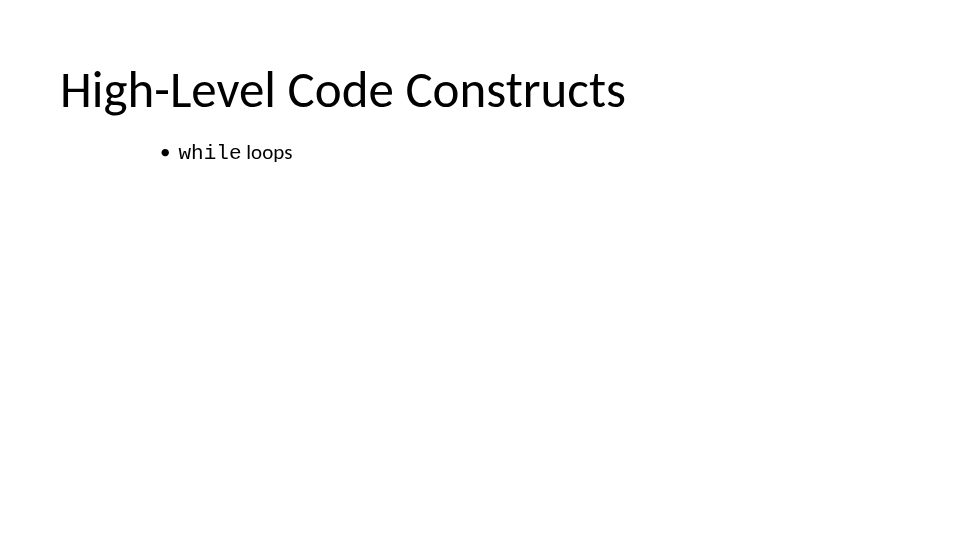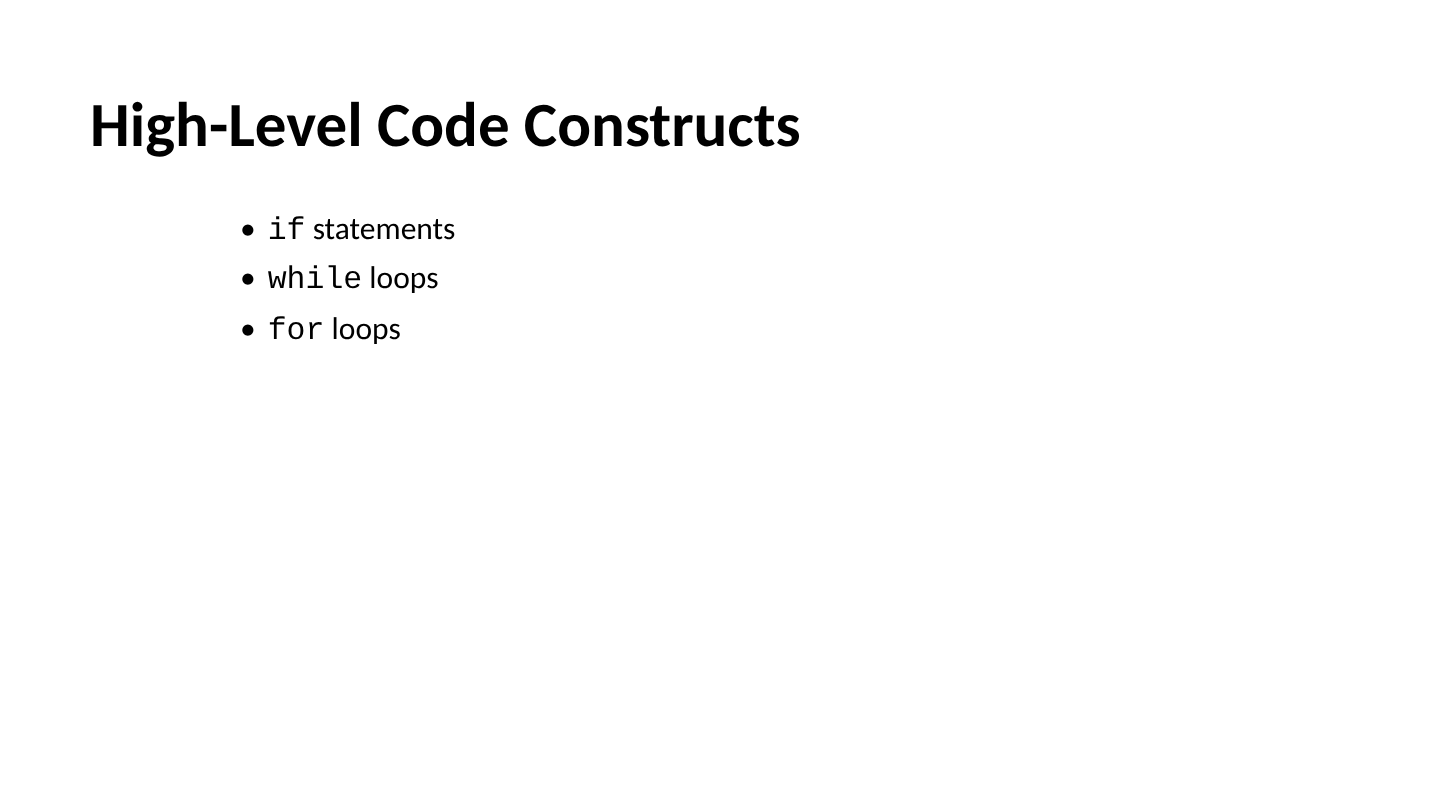--- a/index.html
+++ b/index.html
@@ -13,22 +13,22 @@
       background: #ffffff;
       font-family: Calibri, "Segoe UI", Arial, sans-serif;
       color: #000000;
       position: relative;
       overflow: hidden;
     }
     .slide-title {
       position: absolute;
       top: 58px;
       left: 60px;
-      font-size: 42px;
-      font-weight: 700;
+      font-size: 51px;
+      font-weight: 400;
       letter-spacing: 0px;
     }
     .bullet-list {
       position: absolute;
       top: 138px;
       left: 160px;
       list-style: none;
     }
     .bullet-list li {
       font-size: 21px;
@@ -49,21 +49,15 @@
       white-space: pre;
     }
   </style>
 </head>
 <body>
 
 <h1 class="slide-title">High-Level Code Constructs</h1>
 
 <ul class="bullet-list">
   <li>
-    <span><span class="code">if</span><span class="text-part"> statements</span></span>
-  </li>
-  <li>
     <span><span class="code">while</span><span class="text-part"> loops</span></span>
-  </li>
-  <li>
-    <span><span class="code">for</span><span class="text-part"> loops</span></span>
   </li>
 </ul>
 
 </body></html>

